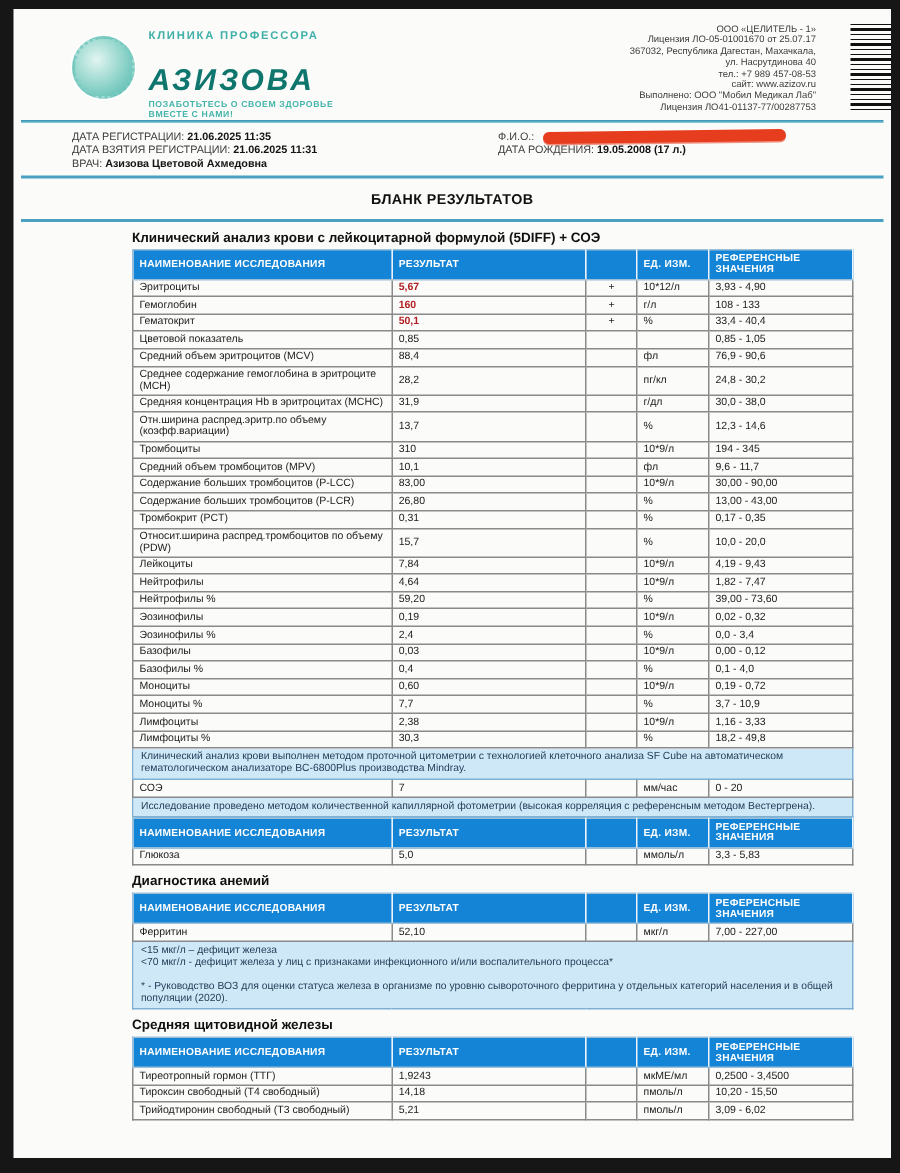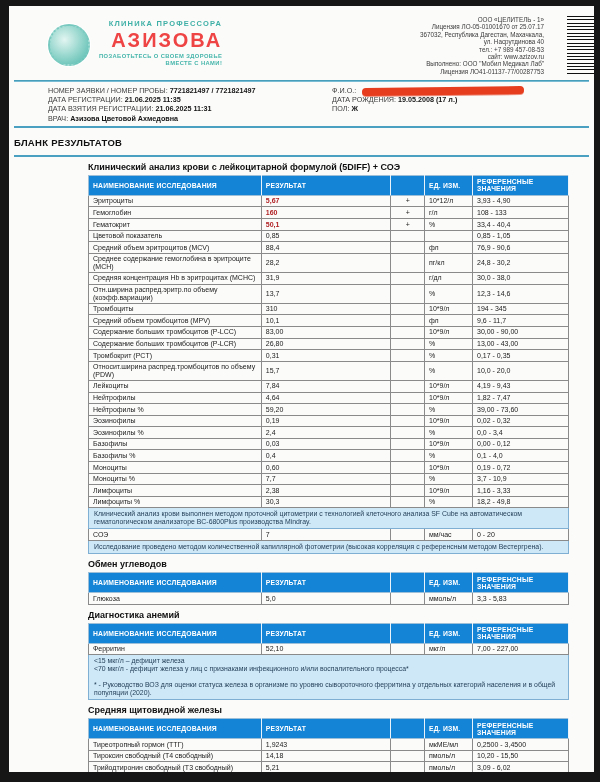--- a/index.html
+++ b/index.html
@@ -14,23 +14,23 @@
     background:#fbfbfa;color:#222;overflow:hidden;
   }
   
   .header-row{display:flex;margin:8px 18px 2px 39px;position:relative;height:64px;}
   .logo-wrap{display:flex;align-items:flex-start;}
   .logo-circle{
     width:38px;height:38px;border-radius:50%;margin-top:10px;
     background:radial-gradient(circle at 38% 36%, #e2f5f1 0%, #9cd9d0 45%, #4db7ab 100%);
     border:2px dotted #79cac0;box-shadow:0 0 0 1px #fff;
   }
-  .brand{margin-left:9px;margin-top:6px;line-height:1;text-align:right;}
+  .brand{margin-left:9px;margin-top:6px;line-height:1;}
   .brand-top{font-size:7.5px;font-weight:bold;letter-spacing:1.2px;color:#3fb0a6;}
-  .brand-name{font-size:20px;font-weight:bold;letter-spacing:2px;color:#ef4444;margin-top:2px;}
+  .brand-name{font-size:20px;font-weight:bold;letter-spacing:2px;color:#0f766e;margin-top:16px;font-style:italic;}
   .brand-slogan{font-size:5.8px;font-weight:bold;letter-spacing:.4px;color:#45b5aa;margin-top:3px;line-height:1.35;}
   .license-block{
     position:absolute;right:32px;top:2px;text-align:right;
     font-size:6.3px;line-height:7.4px;color:#3a3a3a;
   }
   .barcode{
     position:absolute;right:-18px;top:2px;width:27px;height:58px;
     background:
       repeating-linear-gradient(180deg,#101010 0 1px,transparent 1px 2.6px,#101010 2.6px 4.4px,transparent 4.4px 6.8px,#101010 6.8px 7.6px,transparent 7.6px 10px);
   }
@@ -42,21 +42,21 @@
   .patient-col.left{width:54%;}
   .patient-col.right{width:46%;}
   .info-line .val{font-weight:bold;color:#141414;}
   .redaction{
     display:inline-block;width:162px;height:8px;margin-left:4px;
     background:#e63d1e;border-radius:4px;transform:rotate(-.7deg);vertical-align:middle;
     box-shadow:0 1px 0 rgba(230,61,30,.55);
   }
   
   .title-band{margin:2px 5px;border-top:2px solid #4aa0c0;border-bottom:2px solid #4aa0c0;
-    padding:4px 0 5px 0;}
+    padding:4px 0 5px 0;text-align:center;}
   .form-title{font-size:9.5px;font-weight:bold;color:#111;letter-spacing:.3px;}
   
   .sections{margin:3px 25px 0 39px;padding-left:40px;}
   .sec-title{font-size:9px;font-weight:bold;color:#101010;margin:5px 0 3px 0;}
   table.lab{width:100%;border-collapse:collapse;table-layout:fixed;}
   table.lab th{
     background:#1484d6;color:#fff;font-size:6.8px;font-weight:bold;text-align:left;
     padding:2.5px 4px;border:1px solid #9dbfd8;border-right:1px solid #eaf3fa;letter-spacing:.2px;
   }
   table.lab td{
@@ -99,29 +99,27 @@
         <div>Выполнено: ООО "Мобил Медикал Лаб"</div>
         <div>Лицензия ЛО41-01137-77/00287753</div>
       </div>
     <div class="barcode"></div>
   </div>
 
   <div class="rule"></div>
 
   <div class="patient">
     <div class="patient-col left">
-        <div class="info-line"><span class="lbl">НОМЕР ЗАЯВКИ / НОМЕР ПРОБЫ: </span><span class="val">7721821497 / 7721821497</span></div>
         <div class="info-line"><span class="lbl">ДАТА РЕГИСТРАЦИИ: </span><span class="val">21.06.2025 11:35</span></div>
         <div class="info-line"><span class="lbl">ДАТА ВЗЯТИЯ РЕГИСТРАЦИИ: </span><span class="val">21.06.2025 11:31</span></div>
         <div class="info-line"><span class="lbl">ВРАЧ: </span><span class="val">Азизова Цветовой Ахмедовна</span></div>
       </div>
     <div class="patient-col right">
         <div class="info-line"><span class="lbl">Ф.И.О.: </span><span class="redaction"></span></div>
         <div class="info-line"><span class="lbl">ДАТА РОЖДЕНИЯ: </span><span class="val">19.05.2008 (17 л.)</span></div>
-        <div class="info-line"><span class="lbl">ПОЛ: </span><span class="val">Ж</span></div>
       </div>
   </div>
 
   <div class="title-band">
     <span class="form-title">БЛАНК РЕЗУЛЬТАТОВ</span>
   </div>
 
   <div class="sections">
       <div class="sec-title">Клинический анализ крови с лейкоцитарной формулой (5DIFF) + СОЭ</div>
       <table class="lab">
@@ -329,21 +327,20 @@
             <td class="units">мм/час</td>
             <td class="ref">0 - 20</td>
           </tr>
           <tr>
             <td class="note-cell" colspan="5">
               <div class="nline">Исследование проведено методом количественной капиллярной фотометрии (высокая корреляция с референсным методом Вестергрена).</div>
             </td>
           </tr>
         </tbody>
       </table>
-      <div class="sec-title">Обмен углеводов</div>
       <table class="lab">
         <colgroup>
           <col style="width: 36%;">
           <col style="width: 27%;">
           <col style="width: 7%;">
           <col style="width: 10%;">
           <col style="width: 20%;">
         </colgroup>
         <thead>
           <tr>

